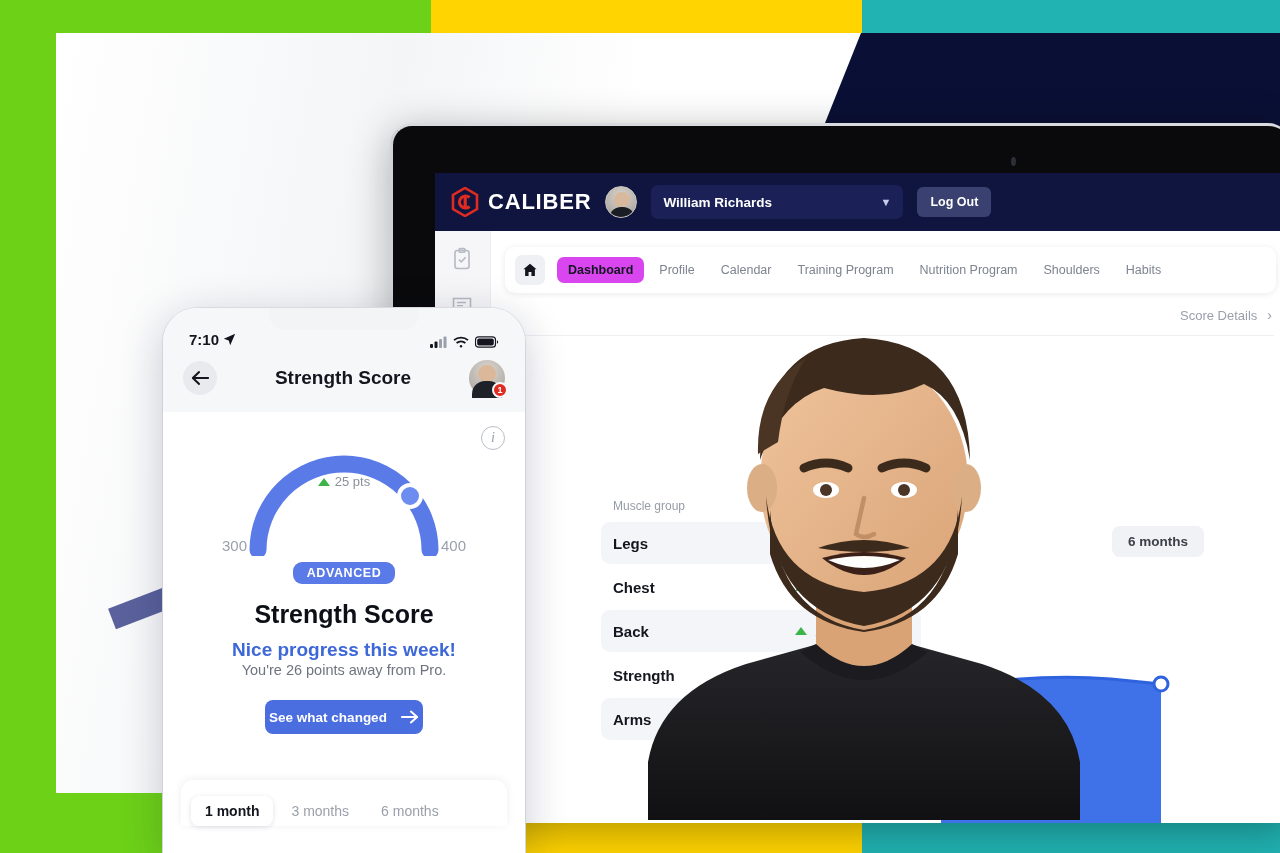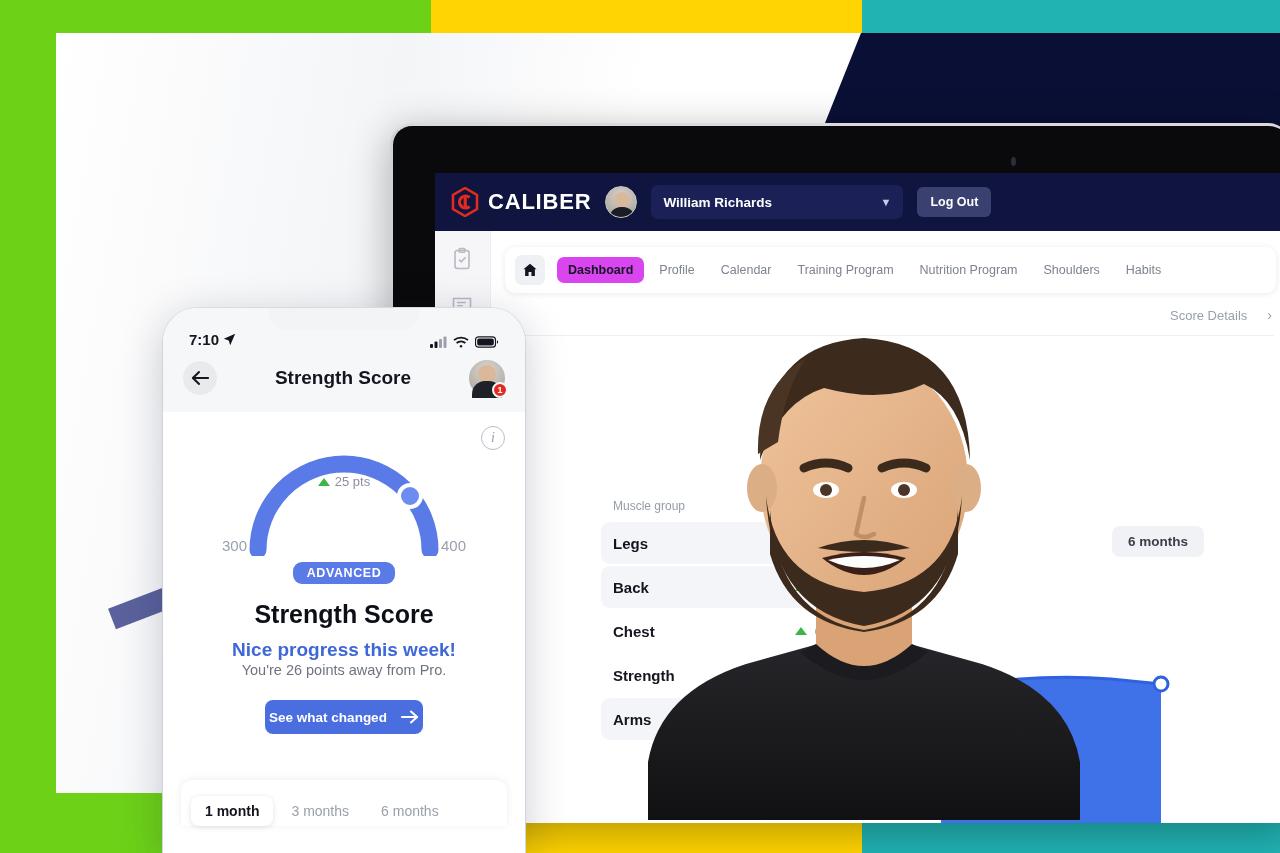--- a/index.html
+++ b/index.html
@@ -155,21 +155,21 @@
     white-space: nowrap;
   }
   .nav-tab.active {
     color:#121420; font-weight:700;
     background:#d946ef;
   }
 
   
   .score-details-row {
     position: absolute; right: 18px; top: 76px;
-    display:flex; align-items:center; gap: 20px;
+    display:flex; align-items:center; gap: 10px;
     color:#9aa0ab; font-size: 13px;
   }
   .chev { font-size: 14px; }
   .hr-line {
     position:absolute; left: 16px; right: 16px; top: 104px;
     height:1px; background:#eef0f3;
   }
 
   
   .range-pill {
@@ -424,36 +424,36 @@
 
           <div class="mg-row alt">
             <div class="mg-name">Legs</div>
             <div class="mg-change">
               <span class="tri down"></span>
               <span>31 pts</span>
             </div>
             <div class="mg-score">270</div>
           </div>
 
+          <div class="mg-row">
+            <div class="mg-name">Chest</div>
+            <div class="mg-change">
+              <span class="tri up"></span>
+              <span>0 pts</span>
+            </div>
+            <div class="mg-score">431</div>
+          </div>
+
           <div class="mg-row alt">
             <div class="mg-name">Back</div>
             <div class="mg-change">
               <span class="tri up"></span>
               <span>1 pts</span>
             </div>
             <div class="mg-score">436</div>
-          </div>
-
-          <div class="mg-row">
-            <div class="mg-name">Chest</div>
-            <div class="mg-change">
-              <span class="tri up"></span>
-              <span>0 pts</span>
-            </div>
-            <div class="mg-score">431</div>
           </div>
 
           <div class="mg-row">
             <div class="mg-name">Strength</div>
             <div class="mg-change">
               <span class="tri up"></span>
               <span>20 pts</span>
             </div>
             <div class="mg-score">400</div>
           </div>

